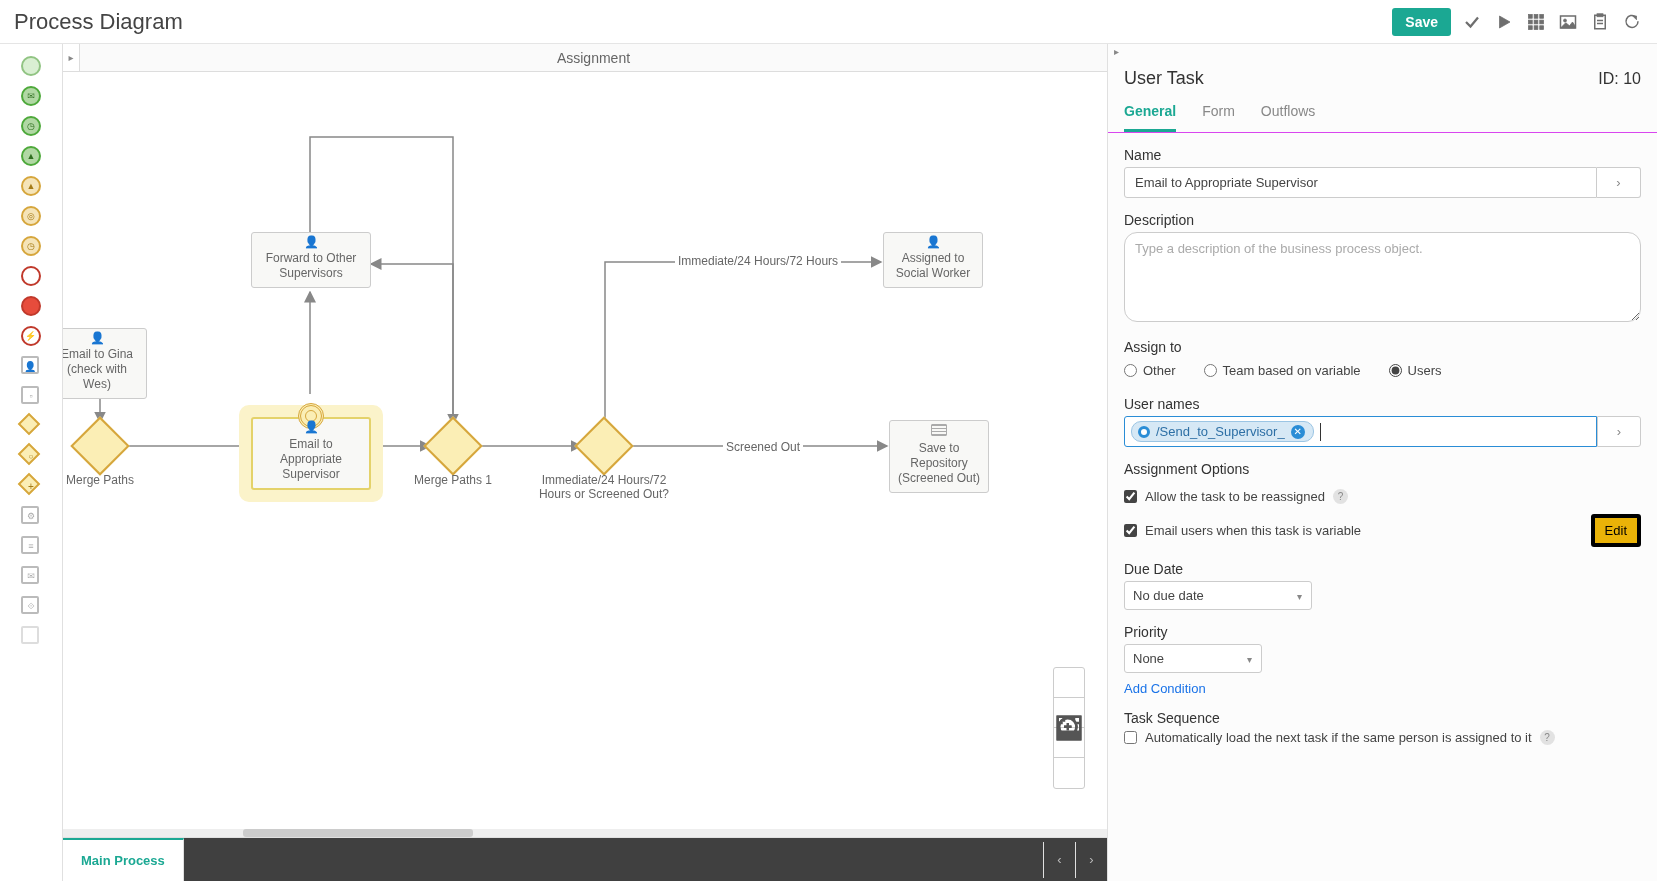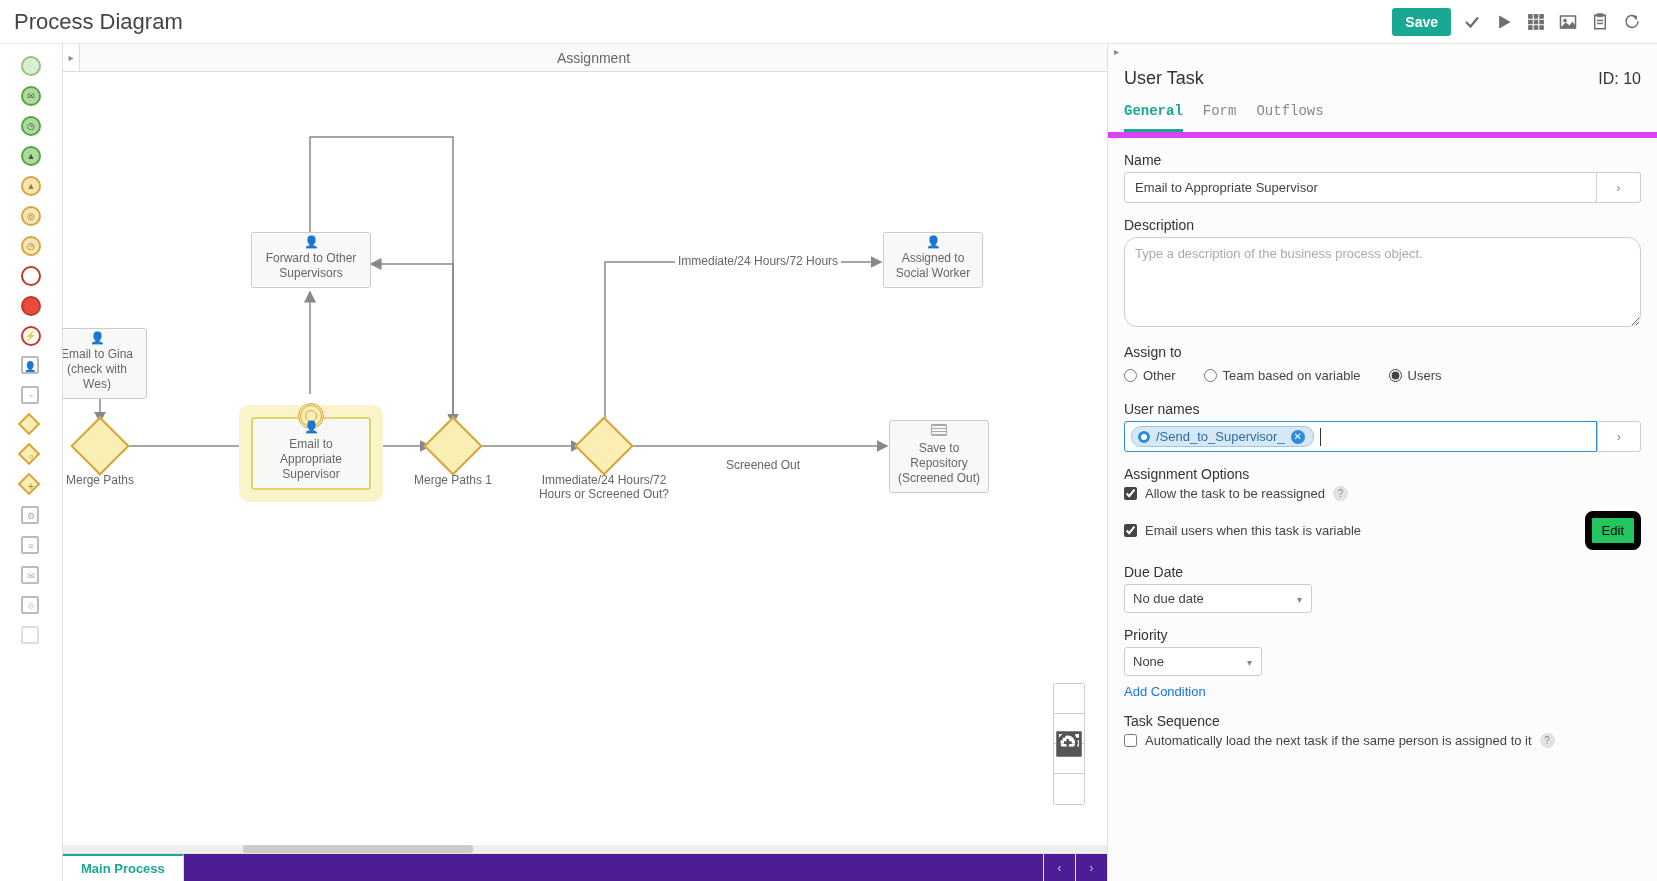--- a/index.html
+++ b/index.html
@@ -51,32 +51,32 @@
 .timer-badge::after { content:''; position:absolute; inset:4px; border-radius:50%; border:1px solid #d6a63c;}
 .repo-icon { position:absolute; top:4px; left:50%; margin-left:-8px; width:16px; height:12px; border:1px solid #aaa; border-radius:1px; background:repeating-linear-gradient(to bottom,#aaa 0 1px,transparent 1px 3px);}
 .edge-label { position:absolute; font-size:12px; color:#666; background:#fff; padding:0 3px;}
 
 
 .zoom-controls { position:absolute; right:22px; bottom:40px; display:flex; flex-direction:column; border:1px solid #ccc; border-radius:3px; background:#fff;}
 .zoom-btn { width:30px; height:30px; display:flex; align-items:center; justify-content:center; border-bottom:1px solid #ccc; cursor:pointer; color:#555;}
 .zoom-btn:last-child { border-bottom:none;}
 
 
-.canvas-tabs { display:flex; align-items:center; border-top:1px solid #e0e0e0; height:28px; background:#4c1d95;}
+.canvas-tabs { display:flex; align-items:center; border-top:1px solid #e0e0e0; height:44px; background:#404040;}
 .canvas-tab { padding:0 18px; height:100%; display:flex; align-items:center; border-top:2px solid #1ba893; border-right:1px solid #e0e0e0; background:#fff; color:#1ba893; font-weight:600; font-size:13px; cursor:pointer;}
 .canvas-tab-nav { display:flex; margin-left:auto;}
 .canvas-tab-arrow { width:32px; height:36px; display:flex; align-items:center; justify-content:center; border-left:1px solid #e0e0e0; color:#bbb; cursor:pointer;}
 
 
 .side-panel { width:550px; border-left:1px solid #e0e0e0; background:#fcfcfc; display:flex; flex-direction:column; overflow-y:auto;}
 .panel-toggle { height:14px; display:flex; align-items:center; padding-left:6px; color:#888; font-size:10px; cursor:pointer;}
 .panel-top { display:flex; align-items:center; justify-content:space-between; padding:10px 16px 6px 16px;}
 .panel-title { font-size:18px; color:#333;}
 .panel-id { font-size:16px; color:#333;}
-.panel-tabs { display:flex; gap:20px; padding:0 16px; border-bottom:6px solid #d946ef;font-family:Liberation Mono, monospace;}
+.panel-tabs { display:flex; gap:26px; padding:0 16px; border-bottom:1px solid #d946ef;}
 .panel-tab { padding:8px 0 10px 0; font-size:14px; color:#888; cursor:pointer; border-bottom:3px solid transparent;}
 .panel-tab.active { color:#1ba893; border-bottom-color:#1ba893; font-weight:600;}
 
 .panel-body { padding:14px 16px 22px 16px; display:flex; flex-direction:column; gap:14px;}
 .field-label { font-size:14px; font-weight:400; color:#333; margin-bottom:4px; display:block;}
 .field-row { display:flex; gap:0;}
 .input-text { flex:1; border:1px solid #ccc; border-radius:3px 0 0 3px; padding:7px 10px; font-size:13px; color:#444; background:#fff;}
 .input-append { width:44px; border:1px solid #ccc; border-left:none; border-radius:0 3px 3px 0; display:flex; align-items:center; justify-content:center; color:#888; background:#fff; cursor:pointer;}
 .textarea { width:100%; border:1px solid #ccc; border-radius:13px; padding:8px 10px; font-size:13px; color:#444; min-height:90px; resize:vertical; font-family:inherit;}
 .textarea::placeholder { color:#aaa;}
@@ -87,21 +87,21 @@
 .token-input { display:flex; align-items:center; gap:6px; border:1px solid #2a8dd6; border-radius:3px 0 0 3px; padding:4px 6px; background:#fff; flex:1;}
 .token { display:inline-flex; align-items:center; gap:6px; background:#d6e8f5; border:1px solid #9bc5e4; border-radius:10px; padding:2px 8px 2px 6px; font-size:13px; color:#2d6fa5;}
 .token-dot { width:12px; height:12px; border-radius:50%; border:3px solid #2a8dd6; background:#fff; box-sizing:border-box;}
 .token-x { width:14px; height:14px; border-radius:50%; background:#2a8dd6; color:#fff; font-size:10px; display:flex; align-items:center; justify-content:center; cursor:pointer;}
 .token-caret { width:1px; height:18px; background:#333; animation:blink 1s infinite;}
 @keyframes blink { 50% { opacity:0; }}
 
 .check-row { display:flex; align-items:center; gap:8px; font-size:13px; color:#444;}
 .check-row input { accent-color:#444;}
 .help-icon { width:15px; height:15px; border-radius:50%; background:#e2e2e2; color:#888; font-size:10px; display:inline-flex; align-items:center; justify-content:center;}
-.btn-edit { background:#22c55e; border:7px solid #000000; border-radius:8px; padding:5px 10px; font-size:13px; cursor:pointer; margin-left:auto;}
+.btn-edit { background:#eab308; border:4px solid #000000; border-radius:3px; padding:5px 10px; font-size:13px; cursor:pointer; margin-left:auto;}
 
 .select { border:1px solid #ccc; border-radius:3px; padding:6px 8px; font-size:13px; color:#444; background:#fff; appearance:none; position:relative;}
 .select-wrap { position:relative; width:fit-content;}
 .select-wrap::after { content:'▾'; position:absolute; right:10px; top:50%; transform:translateY(-50%); color:#888; font-size:10px; pointer-events:none;}
 .select.dd { width:188px;}
 .select.pr { width:138px;}
 .link { color:#1a73e8; font-size:13px; cursor:pointer; text-decoration:none;}
 .option-flex{display:flex;align-items:center;}
 </style>
 </head>
@@ -288,21 +288,21 @@
           <div class="gateway-label">Immediate/24 Hours/72 Hours or Screened Out?</div>
         </div>
         <div class="node" style="left:820px; top:160px;">
           <div class="task small"><span class="task-icon">👤</span><span>Assigned to Social Worker</span></div>
         </div>
         <div class="node" style="left:826px; top:348px;">
           <div class="task small" style="padding-top:20px;"><div class="repo-icon"></div><span>Save to Repository (Screened Out)</span></div>
         </div>
 
         <div class="edge-label" style="left:612px; top:182px;">Immediate/24 Hours/72 Hours</div>
-        <div class="edge-label" style="left:660px; top:386px;">Screened Out</div>
+        <div class="edge-label" style="left:660px; top:368px;">Screened Out</div>
 
         <div class="zoom-controls">
           <div class="zoom-btn">
               <svg width="16" height="16" viewBox="0 0 24 24" fill="none" stroke="#555" stroke-width="2">
                 <circle cx="11" cy="11" r="7"></circle>
                 <line x1="11" y1="8" x2="11" y2="14"></line>
                 <line x1="8" y1="11" x2="14" y2="11"></line>
               </svg>
             </div>
           <div class="zoom-btn">
@@ -391,21 +391,21 @@
                 <span class="token-x">✕</span>
               </span>
               <span class="token-caret"></span>
             </div>
             <div class="input-append" style="border-left:1px solid #ccc;border-color:#ccc;">›</div>
           </div>
         </div>
 
         <div>
           <label class="field-label">Assignment Options</label>
-          <div class="check-row" style="margin-top:4px;">
+          <div class="check-row" style="margin-top:12px;">
             <input type="checkbox" checked="" style="">
             <span>Allow the task to be reassigned</span>
             <span class="help-icon">?</span>
           </div>
           <div class="option-flex" style="margin-top:10px;">
             <div class="check-row">
               <input type="checkbox" checked="" style="">
               <span>Email users when this task is variable</span>
             </div>
             <button class="btn-edit">Edit</button>

